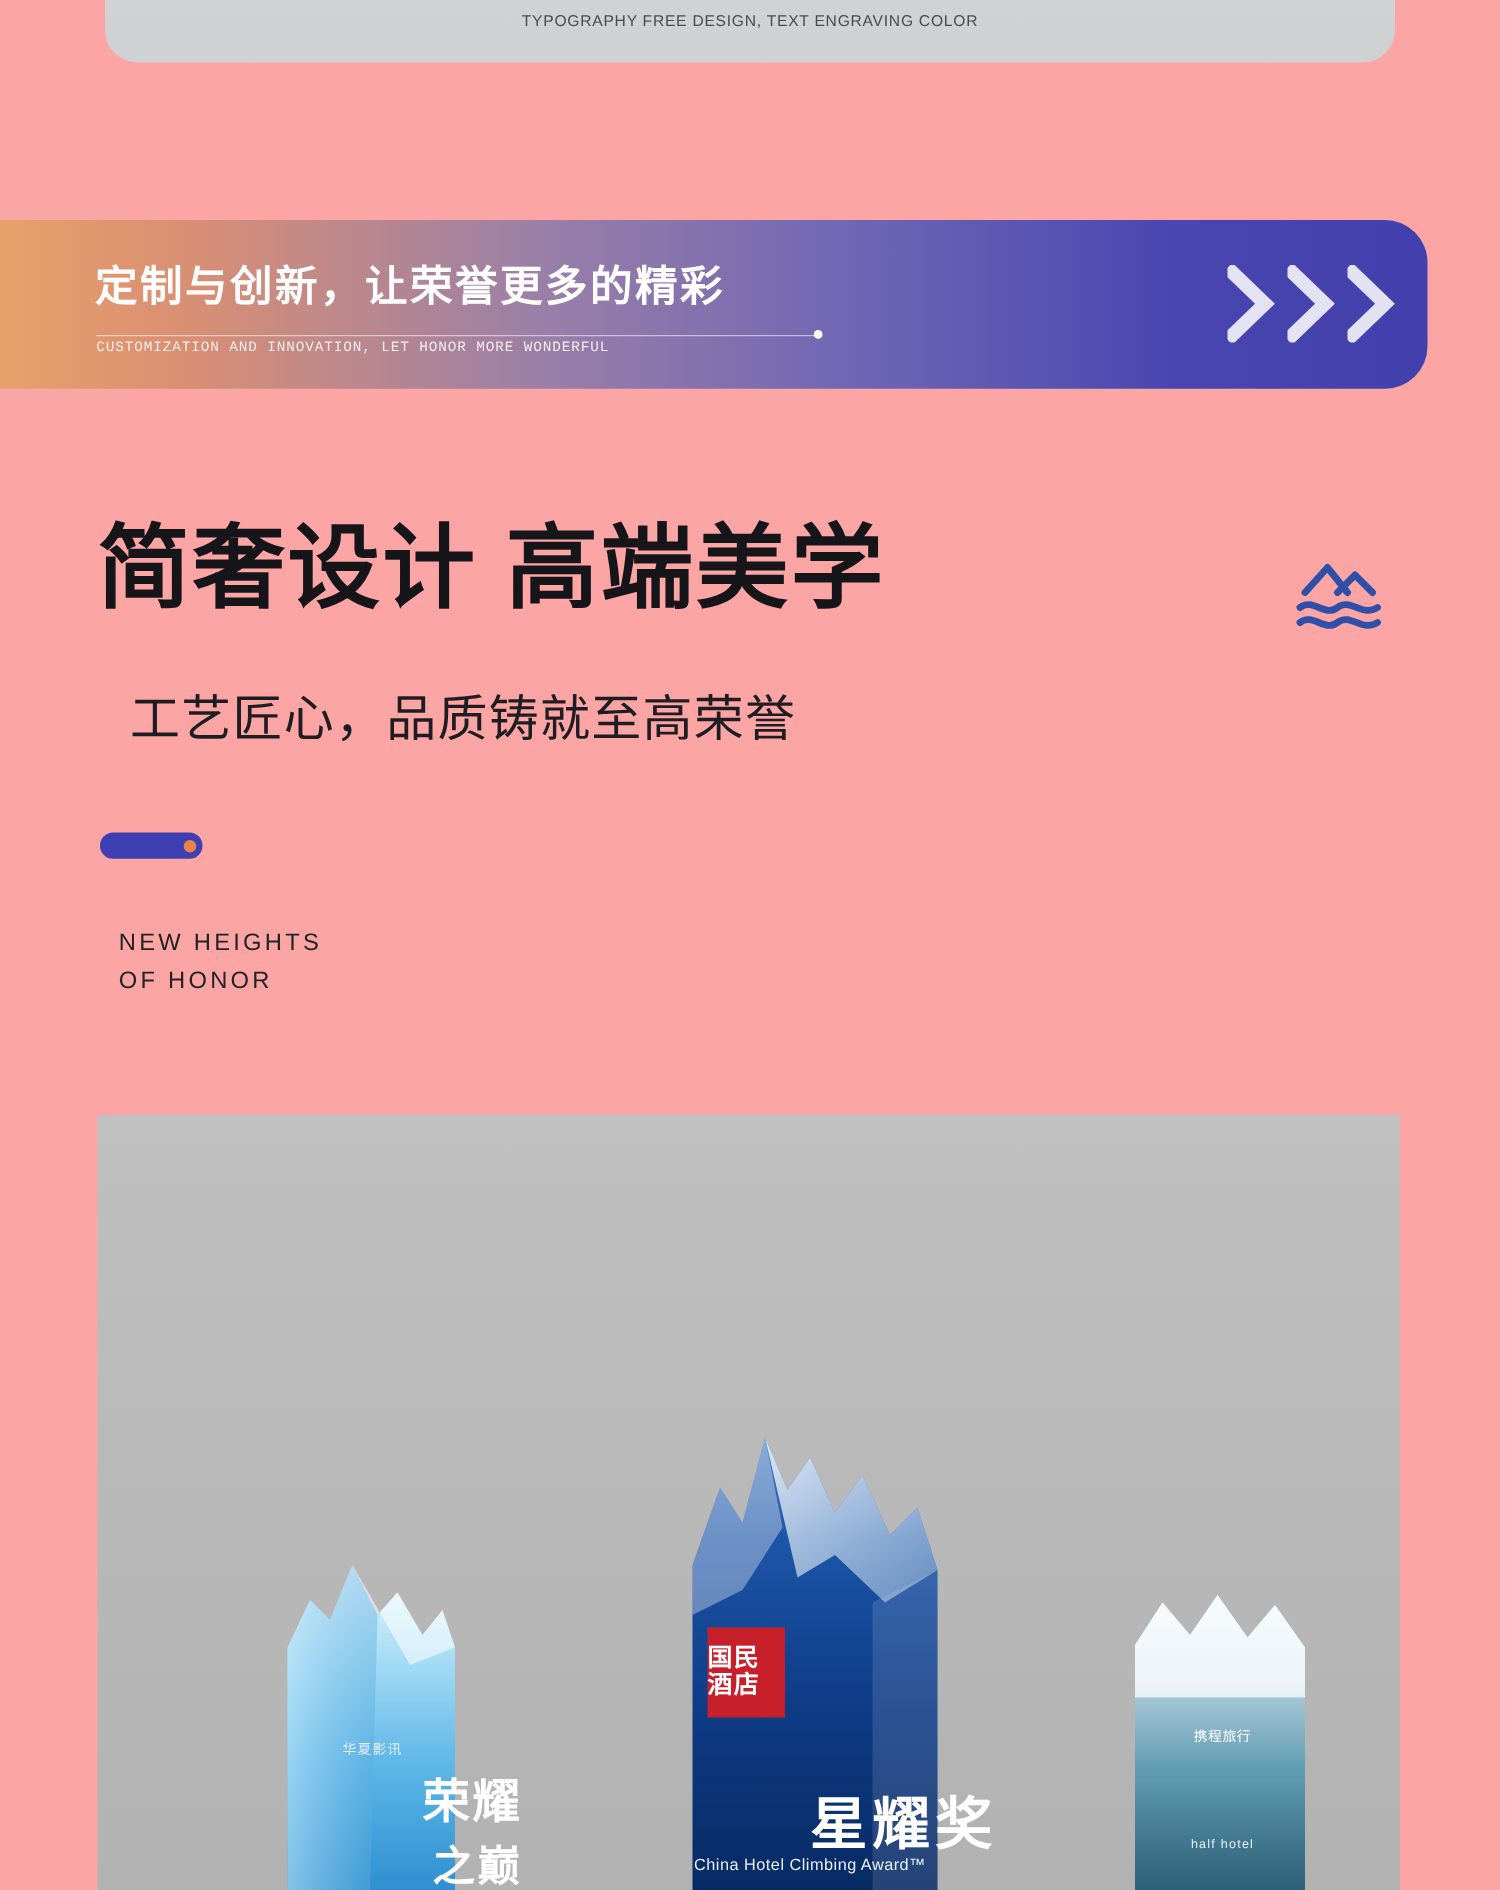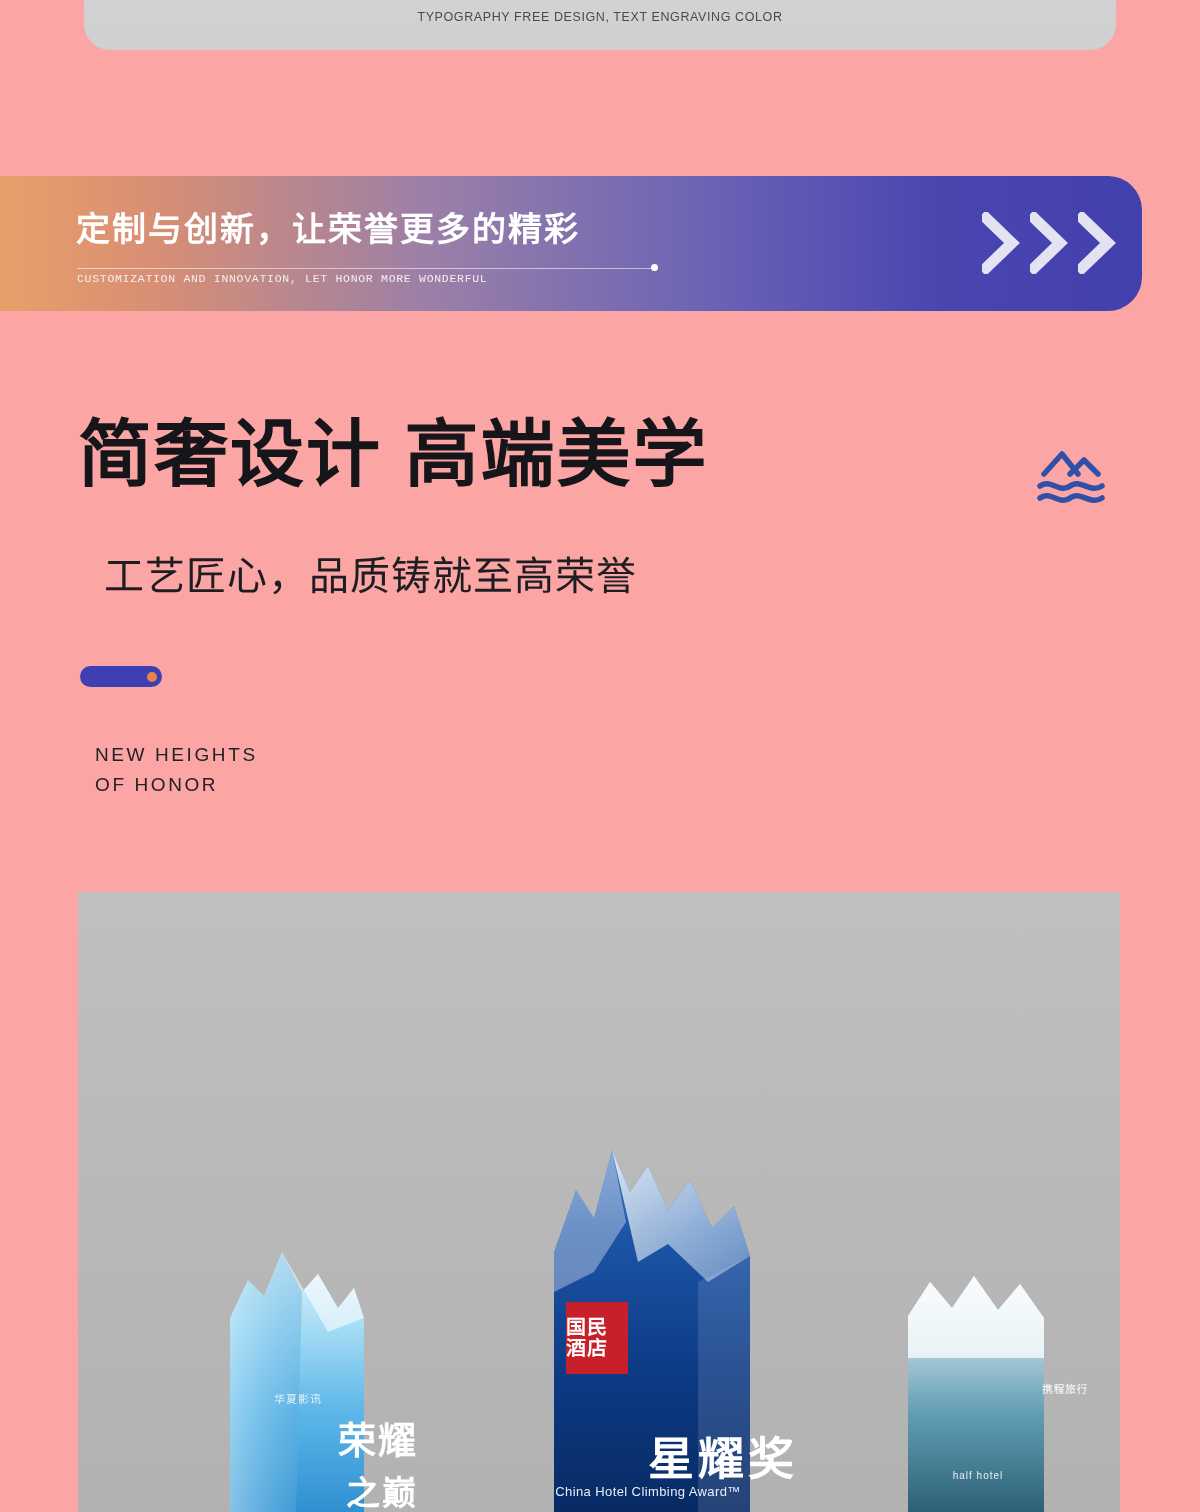--- a/index.html
+++ b/index.html
@@ -200,21 +200,21 @@
     font-family: "Liberation Serif", serif;
     display: flex;
     align-items: center;
     justify-content: center;
     line-height: 1.05;
     letter-spacing: 1px;
   }
   .brand-row {
     position: absolute;
     width: 100%;
-    text-align: right;
+    text-align: center;
     color: #ffffff;
     font-size: 11px;
     letter-spacing: 0.5px;
     font-family: Liberation Sans, sans-serif;
   }
 </style>
 </head>
 <body>
 
 <div class="page">

